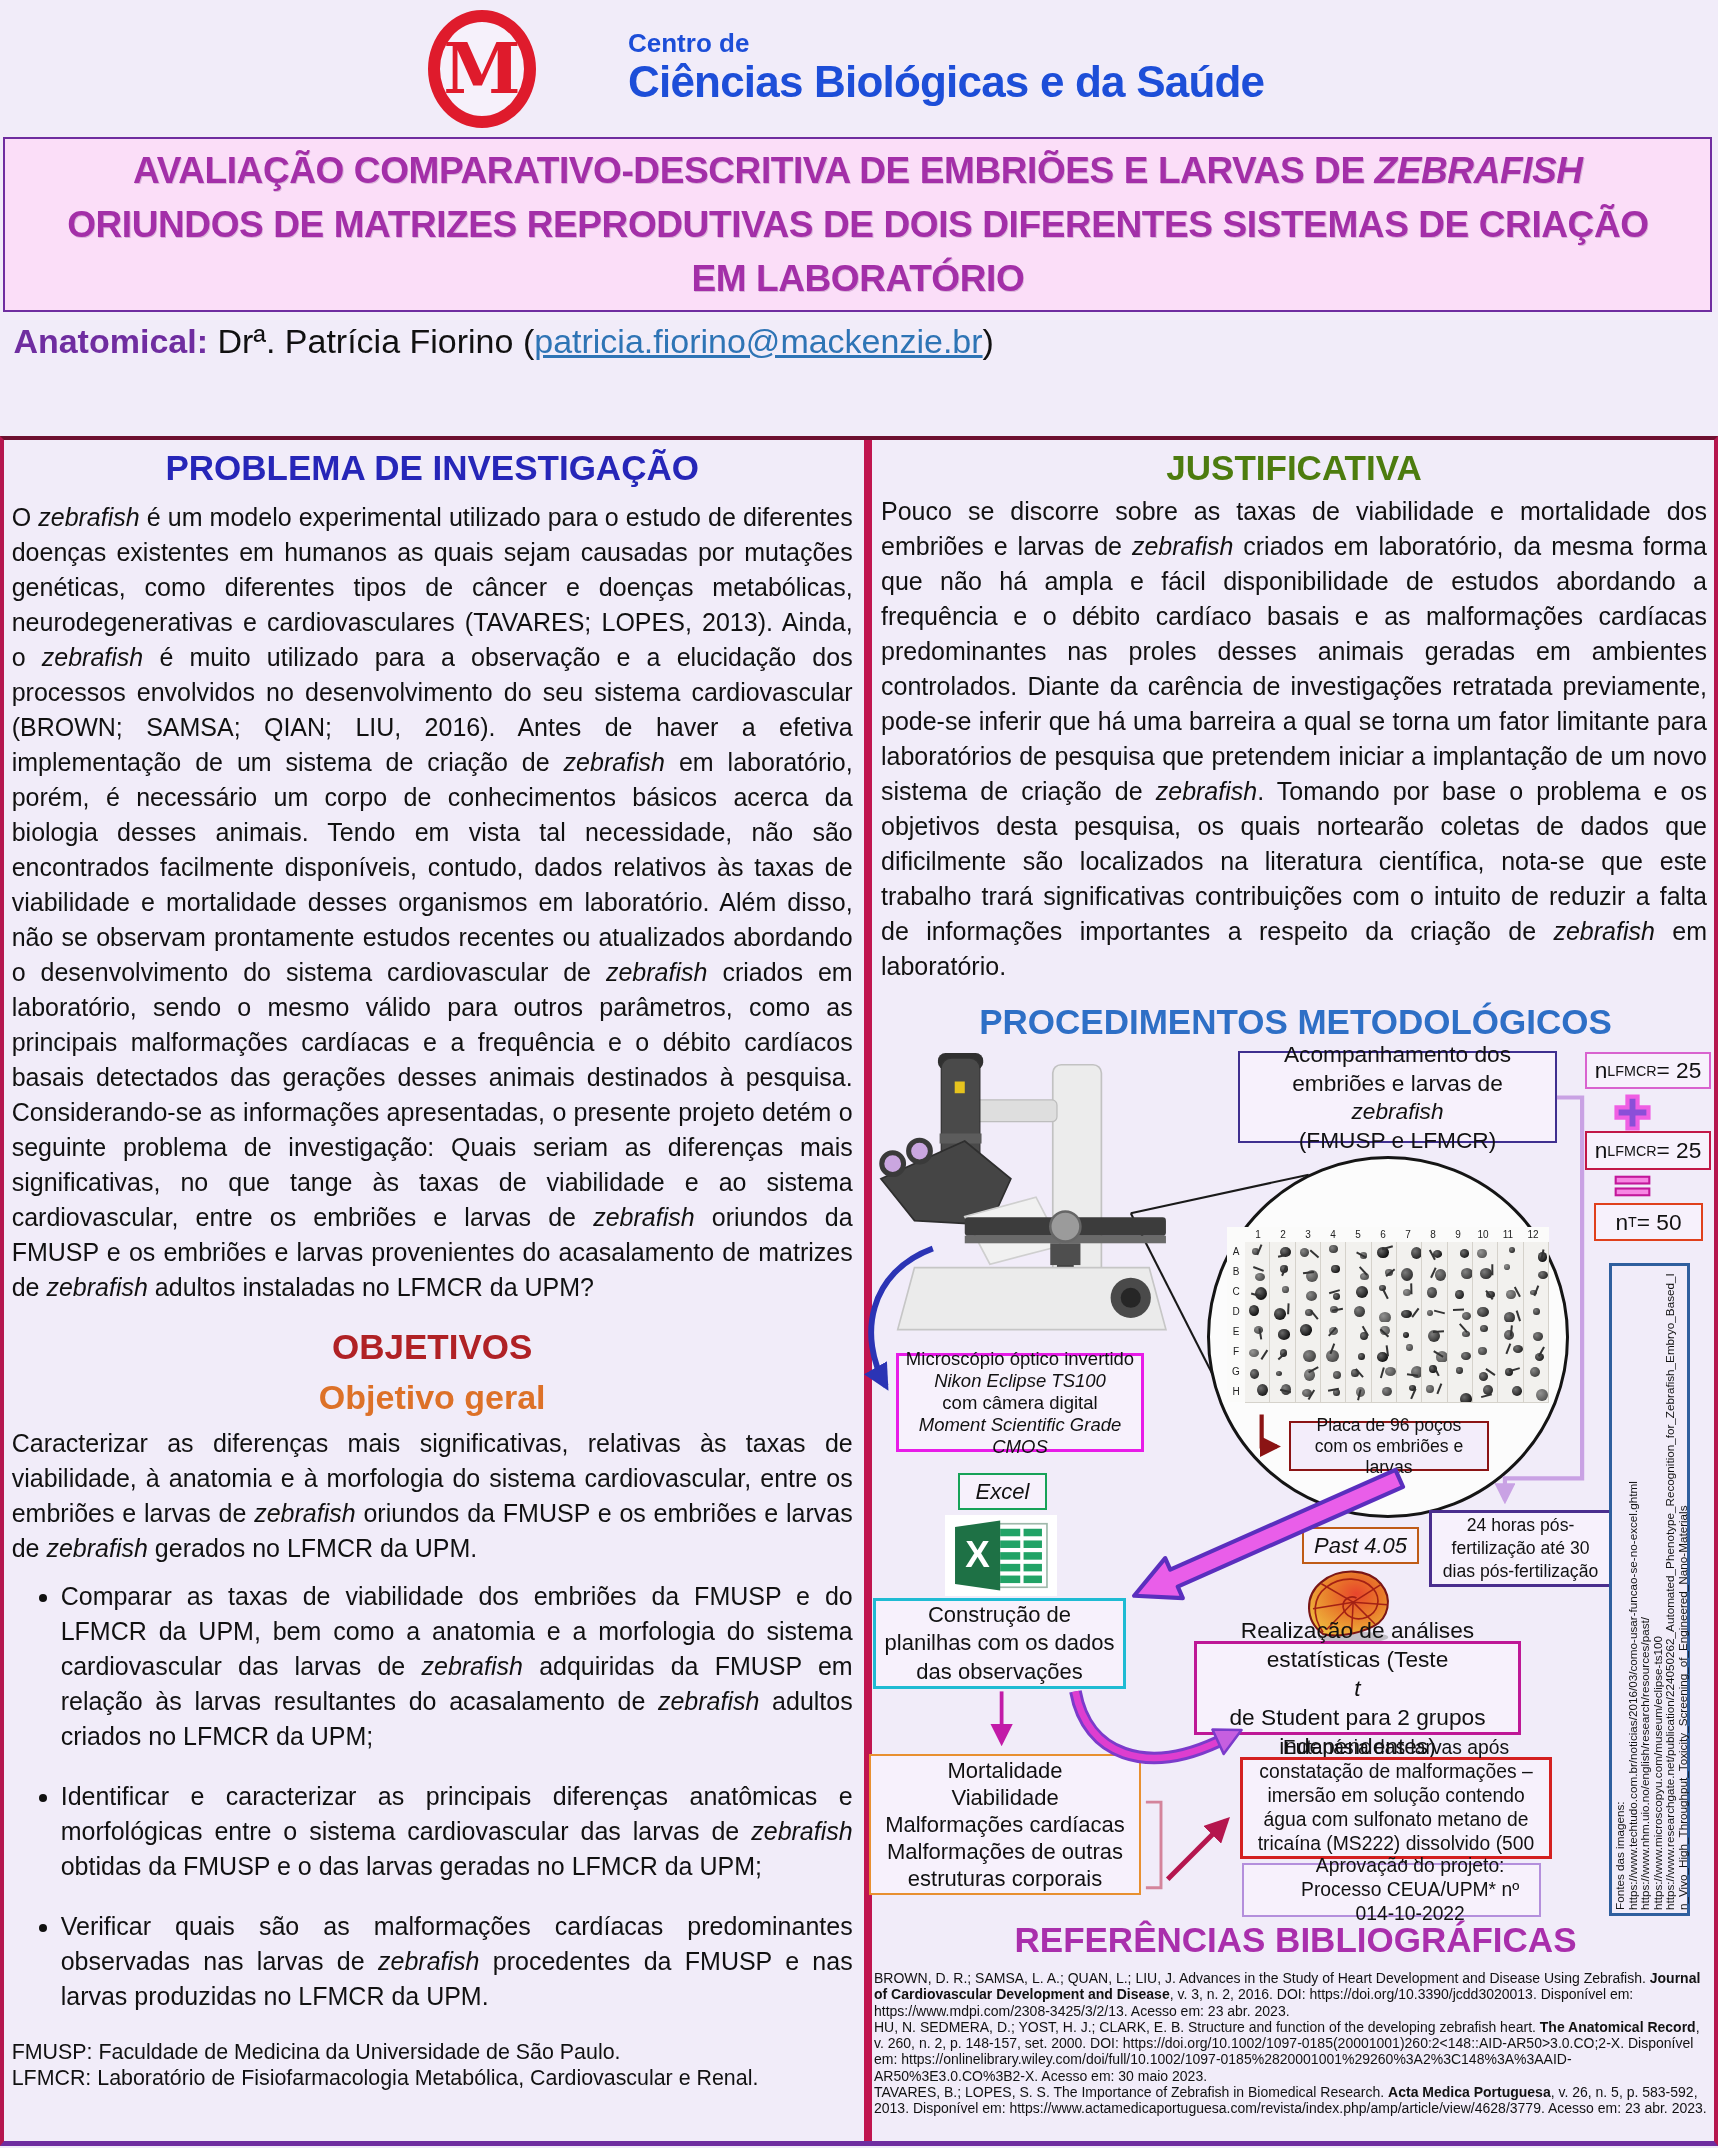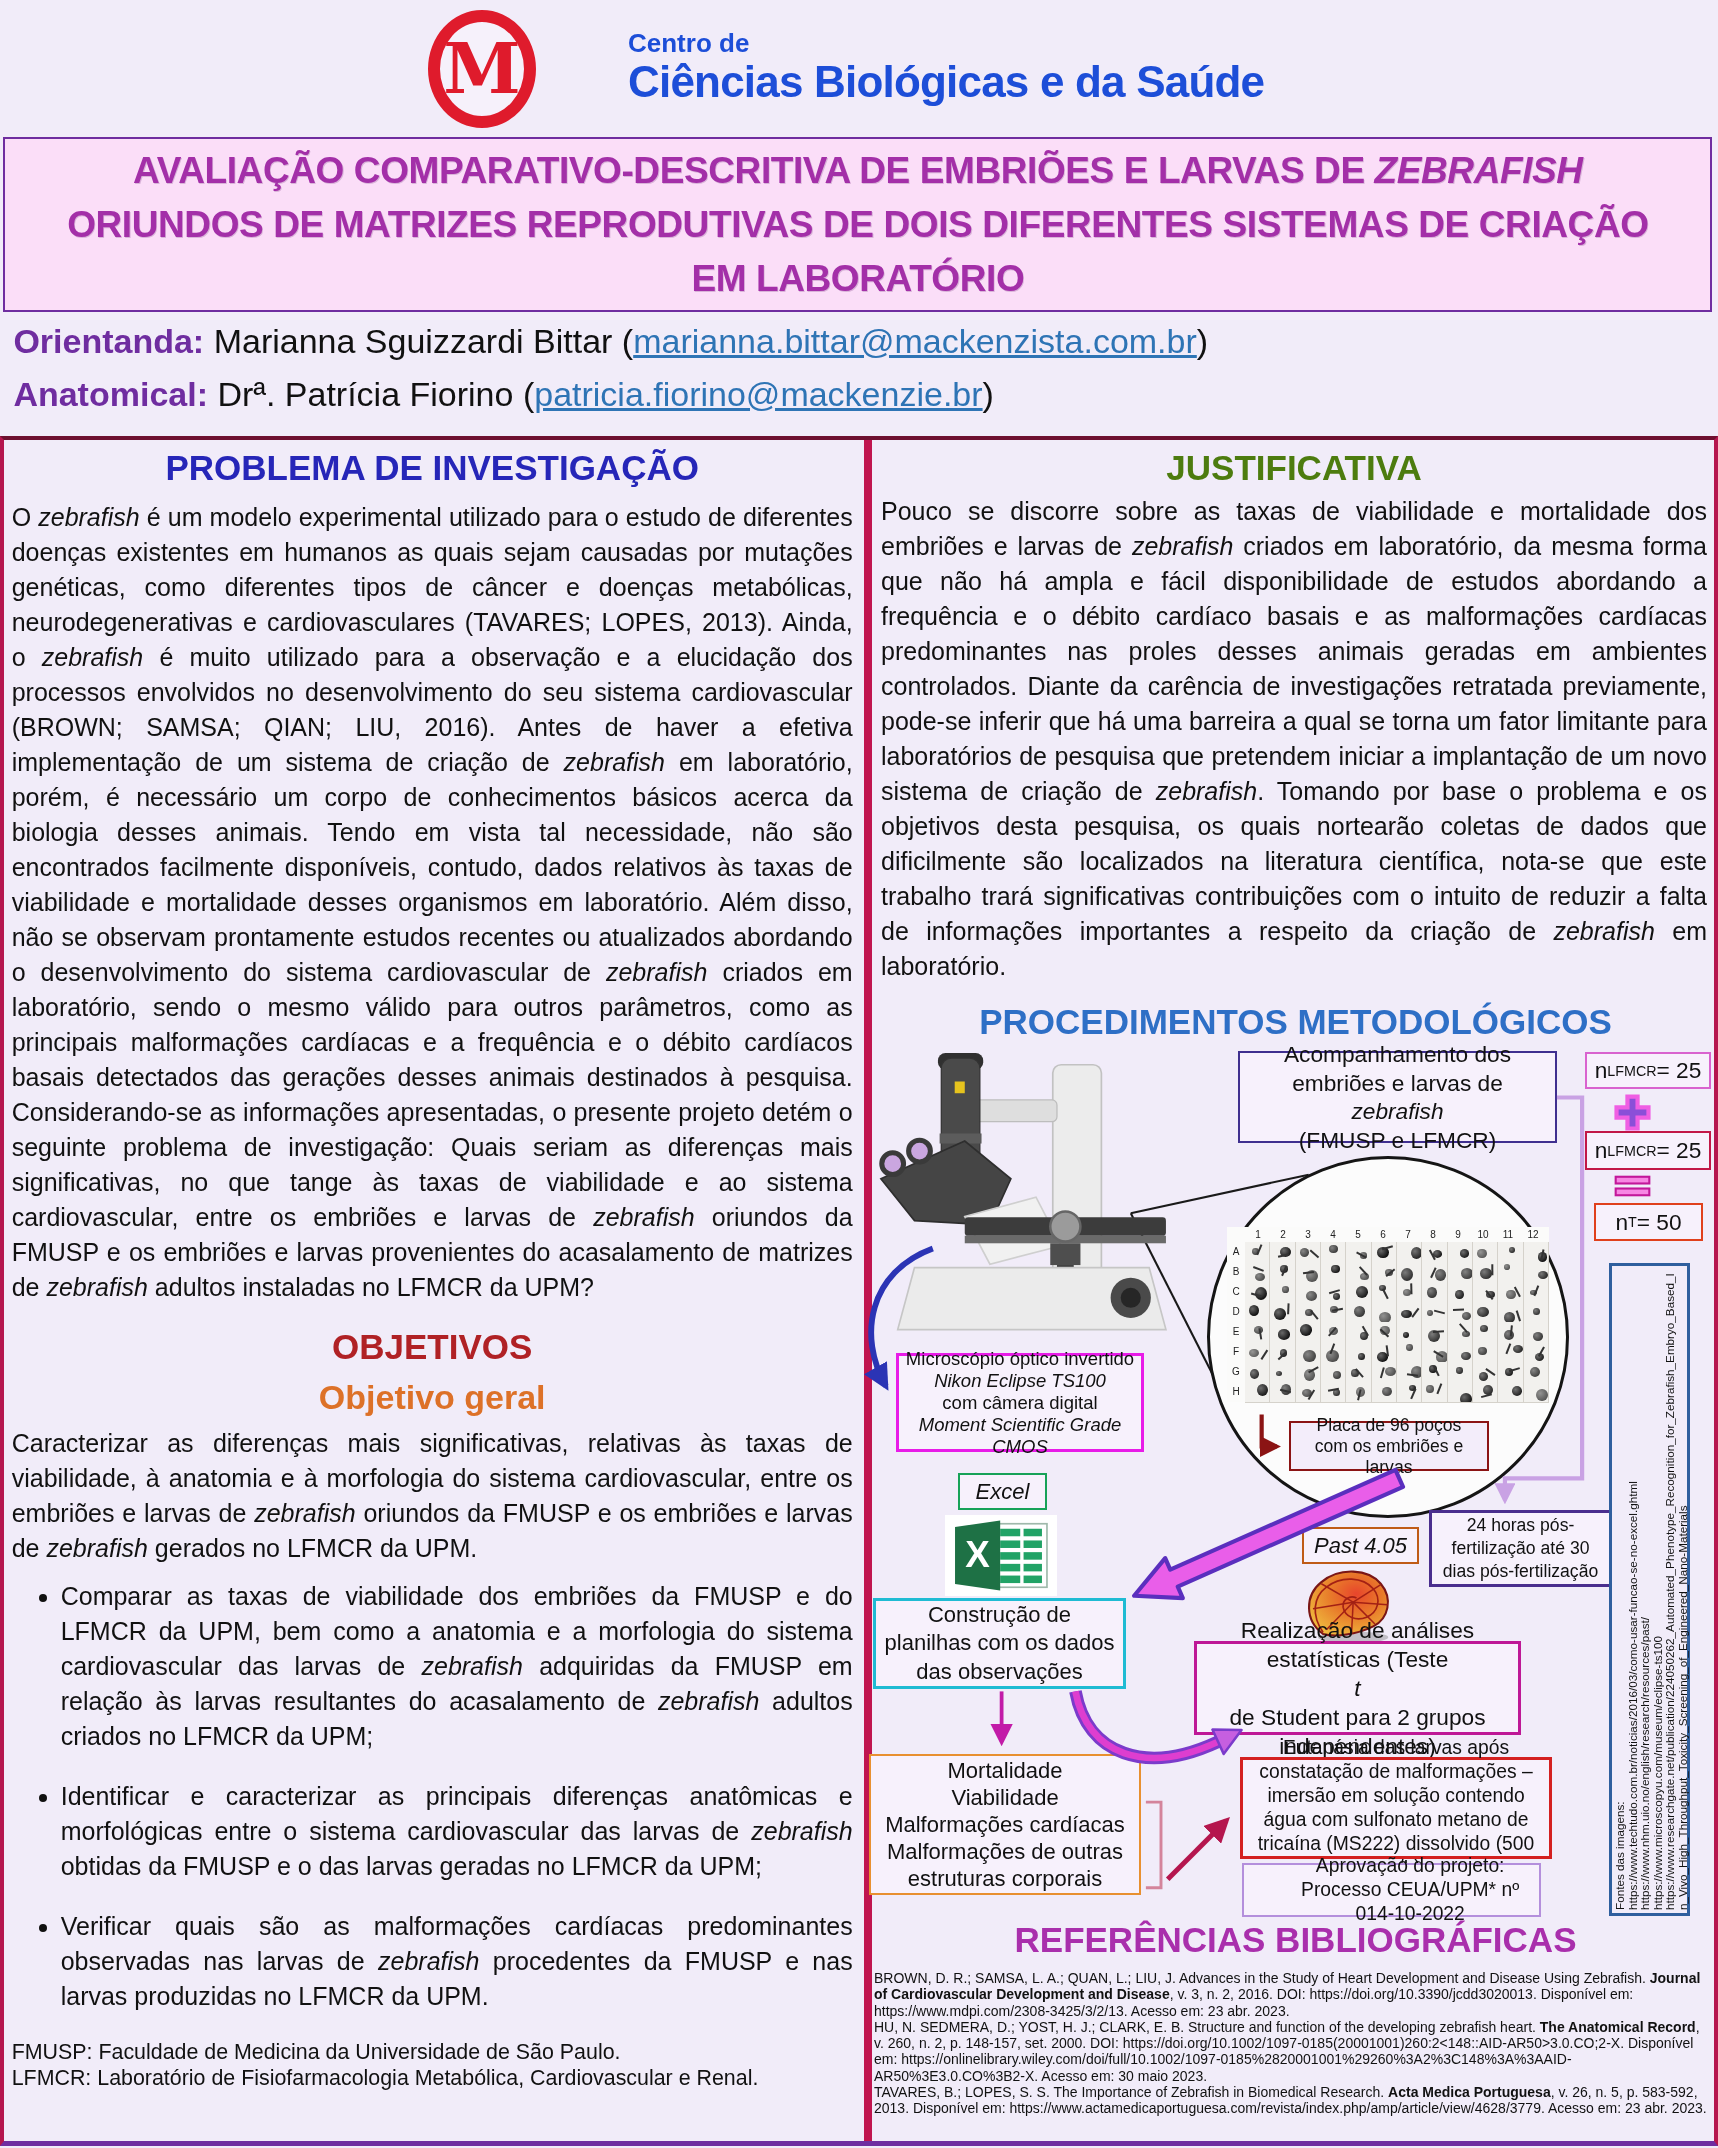--- a/index.html
+++ b/index.html
@@ -102,25 +102,20 @@
   </div>
 
   <div class="title-band">
     <div>AVALIAÇÃO COMPARATIVO-DESCRITIVA DE EMBRIÕES E LARVAS DE <i>ZEBRAFISH</i></div>
     <div>ORIUNDOS DE MATRIZES REPRODUTIVAS DE DOIS DIFERENTES SISTEMAS DE CRIAÇÃO</div>
     <div>EM LABORATÓRIO</div>
   </div>
 
   <div class="advisors">
     <div>
-      <span class="lbl">Orientanda:</span>
-      <span>Marianna Sguizzardi Bittar</span>
-      <span>(</span><a href="#">marianna.bittar@mackenzista.com.br</a><span>)</span>
-    </div>
-    <div>
       <span class="lbl">Anatomical:</span>
       <span>Drª. Patrícia Fiorino</span>
       <span>(</span><a href="#">patricia.fiorino@mackenzie.br</a><span>)</span>
     </div>
   </div>
 
   <div class="frame"></div>
   <div class="divider"></div>
 
   <div class="col-left">

